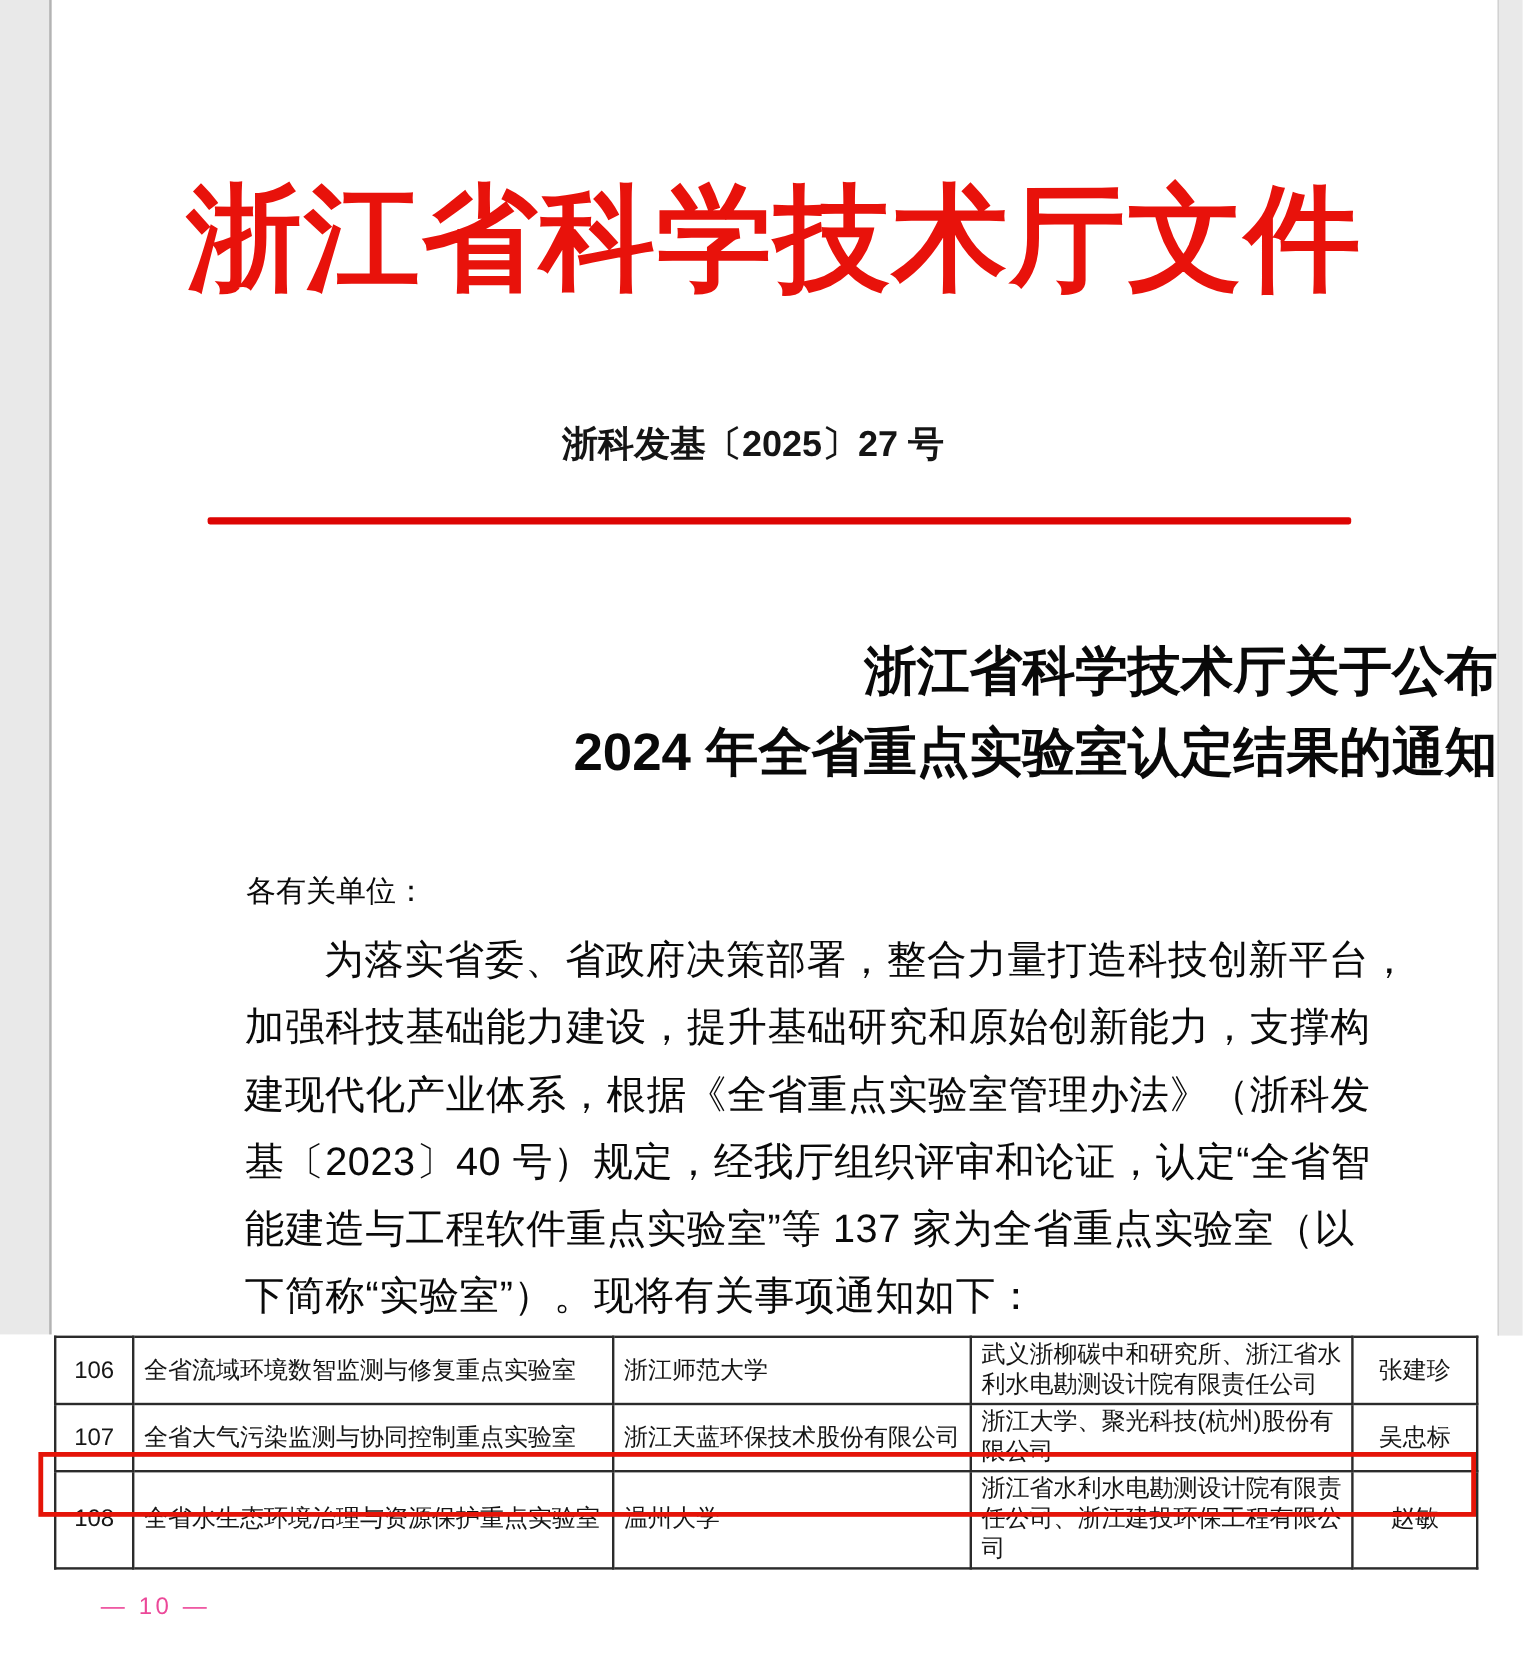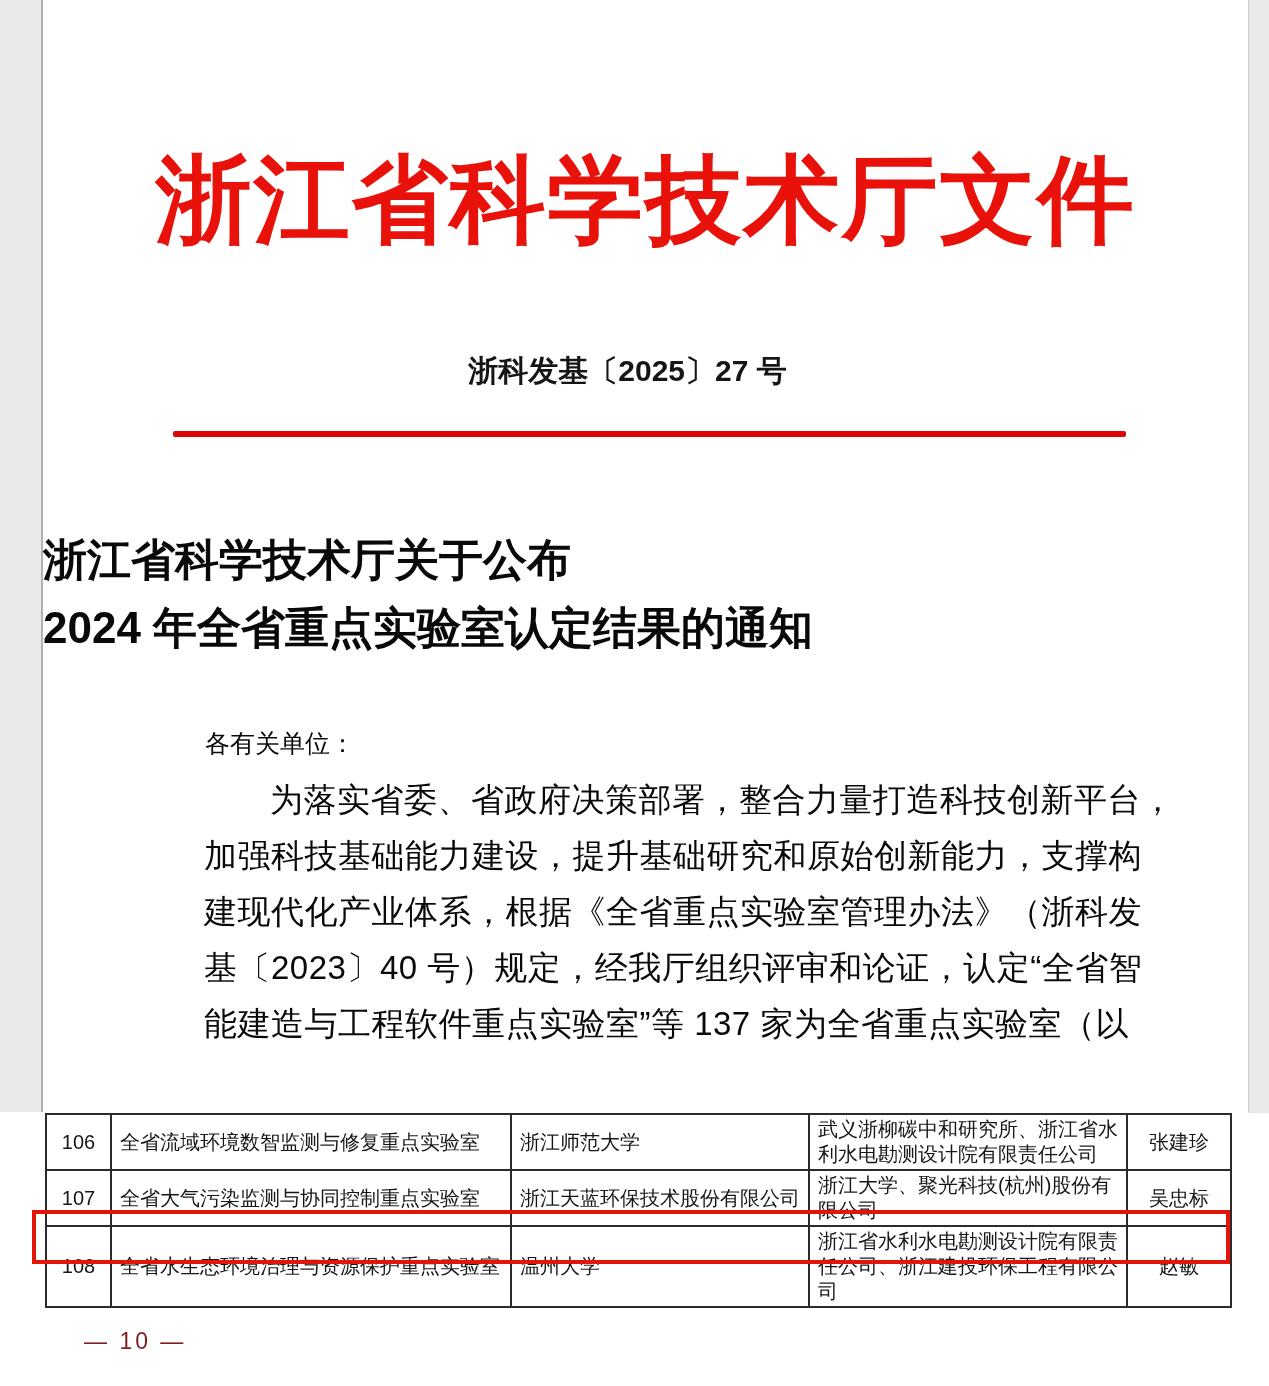--- a/index.html
+++ b/index.html
@@ -64,21 +64,21 @@
     width: 953px;
     height: 6px;
     background: var(--rule-red, #dd0503);
     border-radius: 2px;
   }
   .notice-title {
     position: absolute;
     left: 43px;
     top: 526px;
     width: 1205px;
-    text-align: left;
+    text-align: right;
     font-weight: bold;
     font-size: 44px;
     line-height: 68px;
     color: #090909;
   }
   .salutation {
     position: absolute;
     left: 205px;
     top: 722px;
     font-size: 25px;
@@ -142,23 +142,23 @@
     width: 1190px;
     height: 46px;
     border: 4px solid var(--highlight-red, #e51408);
     background: transparent;
     pointer-events: none;
   }
   .page-number {
     position: absolute;
     left: 84px;
     top: 1328px;
-    font-size: 23px;
+    font-size: 20px;
     letter-spacing: 3px;
-    color: #7f1d1d;
+    color: #ec4899;
   }
 </style>
 </head>
 <body>
 
 <div class="screen">
 
   <div class="margin-strip margin-left"></div>
   <div class="margin-strip margin-right"></div>
 
@@ -174,20 +174,21 @@
   </div>
 
   <div class="salutation">各有关单位：</div>
 
   <div class="body-para">
     <div class="body-line indent">为落实省委、省政府决策部署，整合力量打造科技创新平台，</div>
     <div class="body-line">加强科技基础能力建设，提升基础研究和原始创新能力，支撑构</div>
     <div class="body-line">建现代化产业体系，根据《全省重点实验室管理办法》（浙科发</div>
     <div class="body-line">基〔2023〕40 号）规定，经我厅组织评审和论证，认定“全省智</div>
     <div class="body-line">能建造与工程软件重点实验室”等 137 家为全省重点实验室（以</div>
+    <div class="body-line">下简称“实验室”）。现将有关事项通知如下：</div>
   </div>
 
   <table class="labs-table">
     <colgroup>
       <col style="width:65px">
       <col style="width:400px">
       <col style="width:283px">
       <col style="width:318px">
       <col style="width:104px">
     </colgroup>

